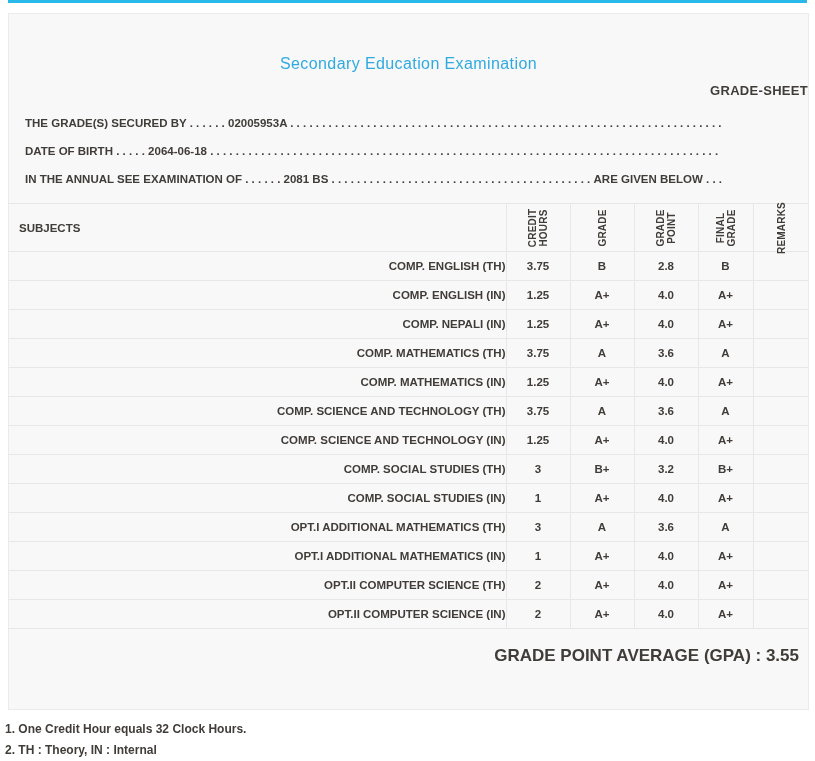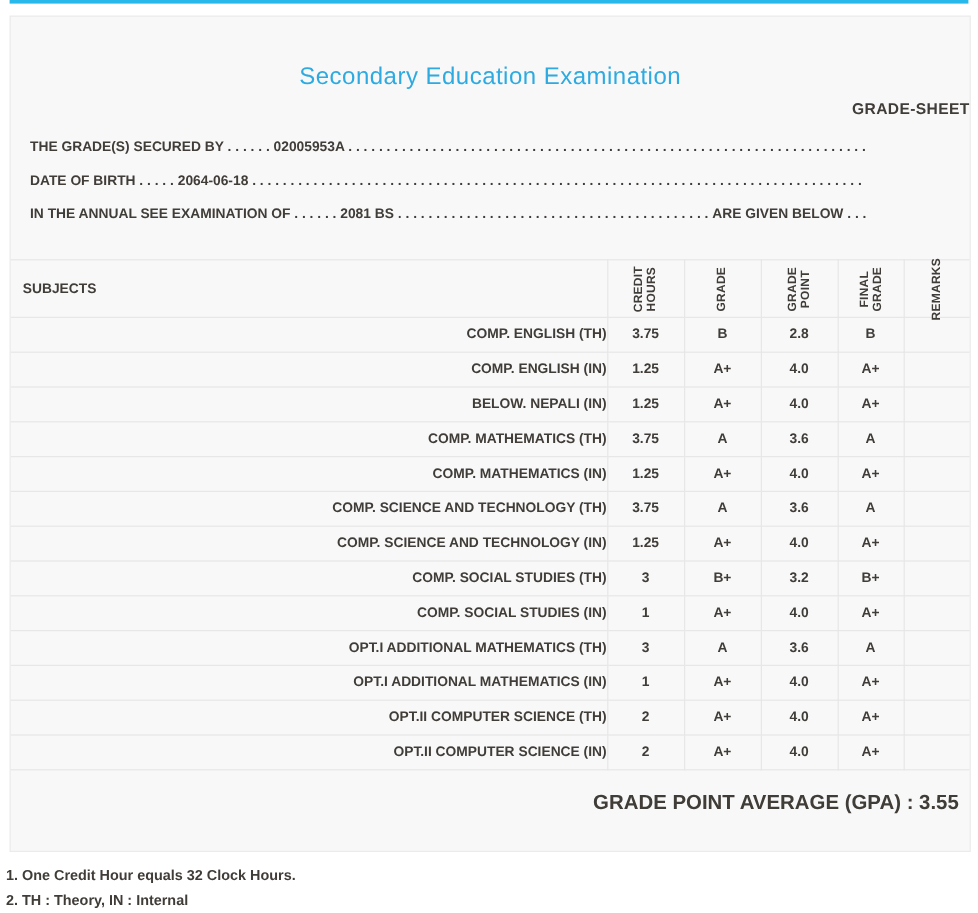--- a/index.html
+++ b/index.html
@@ -7,29 +7,29 @@
     width:815px;height:761px;overflow:hidden;position:relative;
     background:#ffffff;color:#403c38;
     font-family:"Liberation Sans",sans-serif;font-weight:bold;
   }
   .topline{position:absolute;top:0;left:8px;width:799px;height:3px;}
   .card{
     position:absolute;top:13px;left:8px;width:799px;height:695px;
     background:#f8f8f8;border:1px solid #ebebeb;box-sizing:content-box;
   }
   .page-title{
-    margin:37px 0 0;font-weight:400;font-size:20px;line-height:26px;
+    margin:37px 0 0;font-weight:400;font-size:16px;line-height:26px;
     text-align:center;letter-spacing:.4px;
   }
   .subtitle{margin:5px 0 0;font-size:13px;line-height:17px;text-align:right;letter-spacing:.3px;}
   .info{margin:14px 18px 0 16px;width:697px;}
   .iline{display:flex;height:20px;line-height:20px;font-size:11.5px;margin-bottom:8px;}
   .iline span{white-space:pre;}
   .iline .fill{flex:1 1 0;overflow:hidden;}
-  table{width:100%;border-collapse:collapse;table-layout:fixed;margin-top:27px;}
+  table{width:100%;border-collapse:collapse;table-layout:fixed;margin-top:14px;}
   th,td{border:1px solid #e7e7e7;padding:0;}
   th:first-child,td:first-child{border-left:none;}
   th:last-child,td:last-child{border-right:none;}
   th{height:47px;position:relative;font-weight:bold;}
   .rlabel{
     position:absolute;left:50%;top:50%;
     transform:translate(-50%,-50%) rotate(-90deg);
     font-size:10px;line-height:11px;white-space:pre;text-align:center;letter-spacing:.2px;
   }
   th.subj{text-align:left;padding-left:10px;font-size:11.5px;vertical-align:middle;}
@@ -110,21 +110,21 @@
         </tr>
         <tr>
           <td class="subj">COMP. ENGLISH (IN)</td>
           <td>1.25</td>
           <td>A+</td>
           <td>4.0</td>
           <td>A+</td>
           <td></td>
         </tr>
         <tr>
-          <td class="subj">BELOW. NEPALI (IN)</td>
+          <td class="subj">COMP. NEPALI (IN)</td>
           <td>1.25</td>
           <td>A+</td>
           <td>4.0</td>
           <td>A+</td>
           <td></td>
         </tr>
         <tr>
           <td class="subj">COMP. MATHEMATICS (TH)</td>
           <td>3.75</td>
           <td>A</td>

